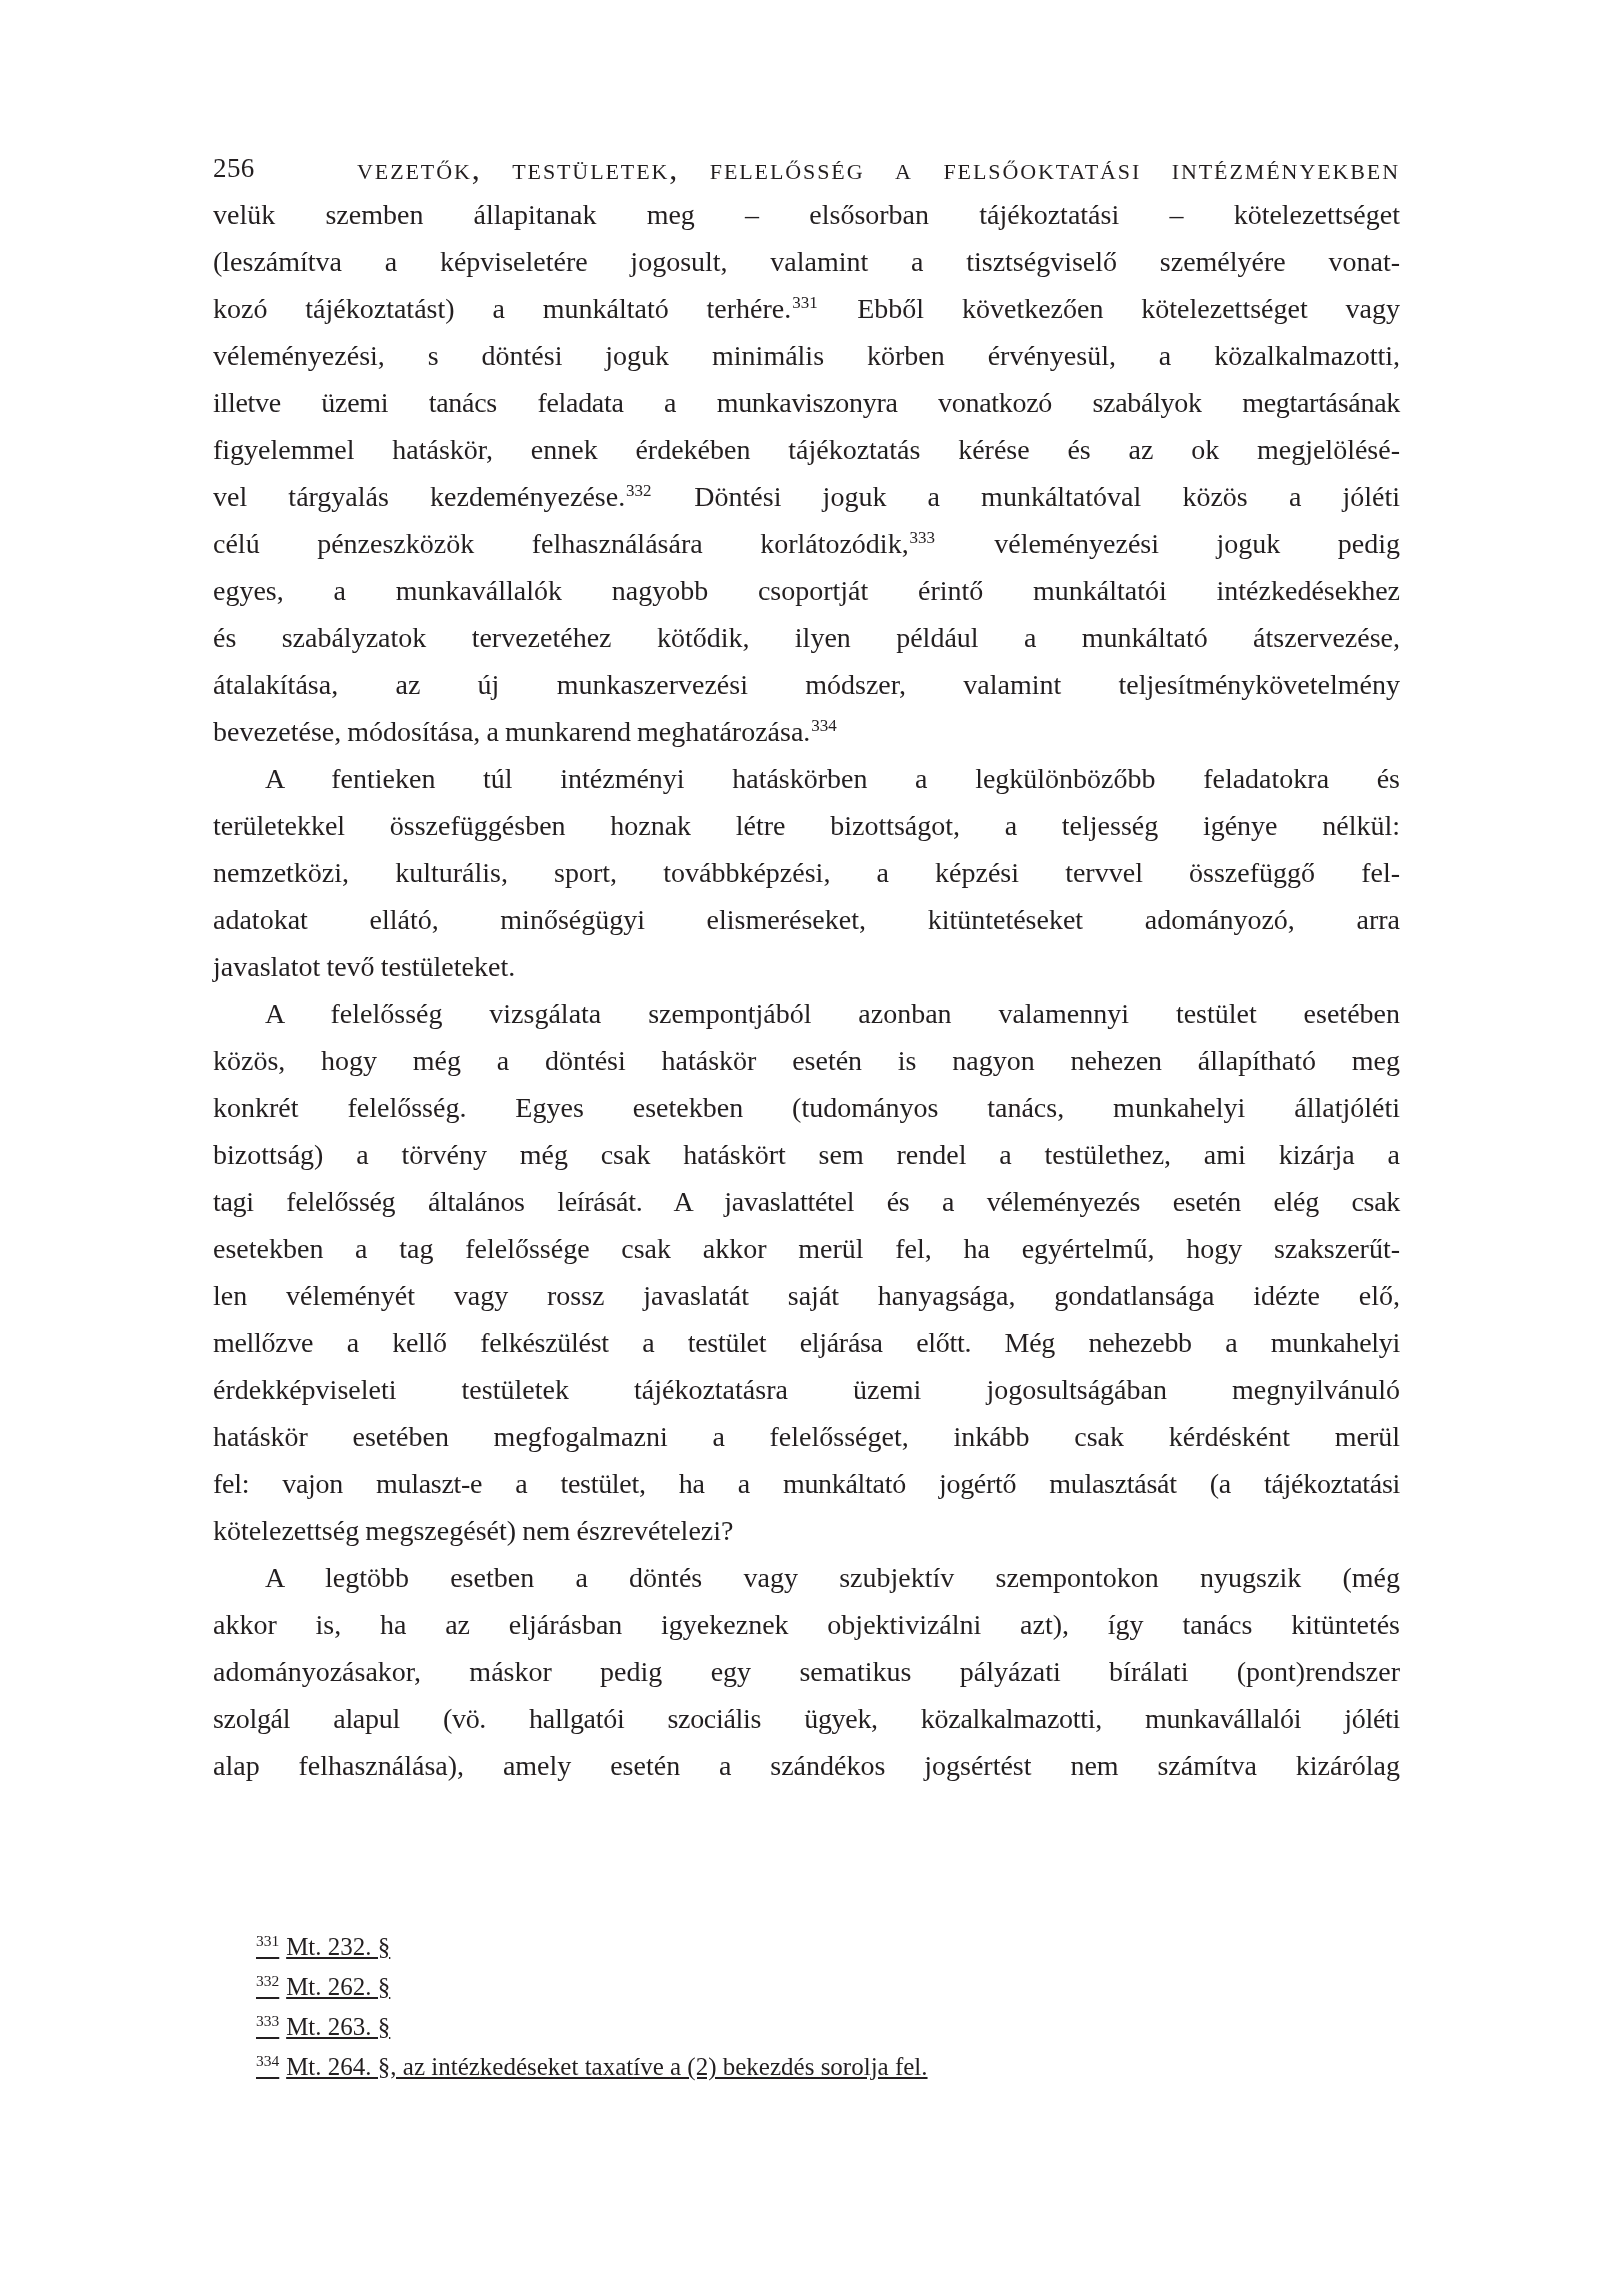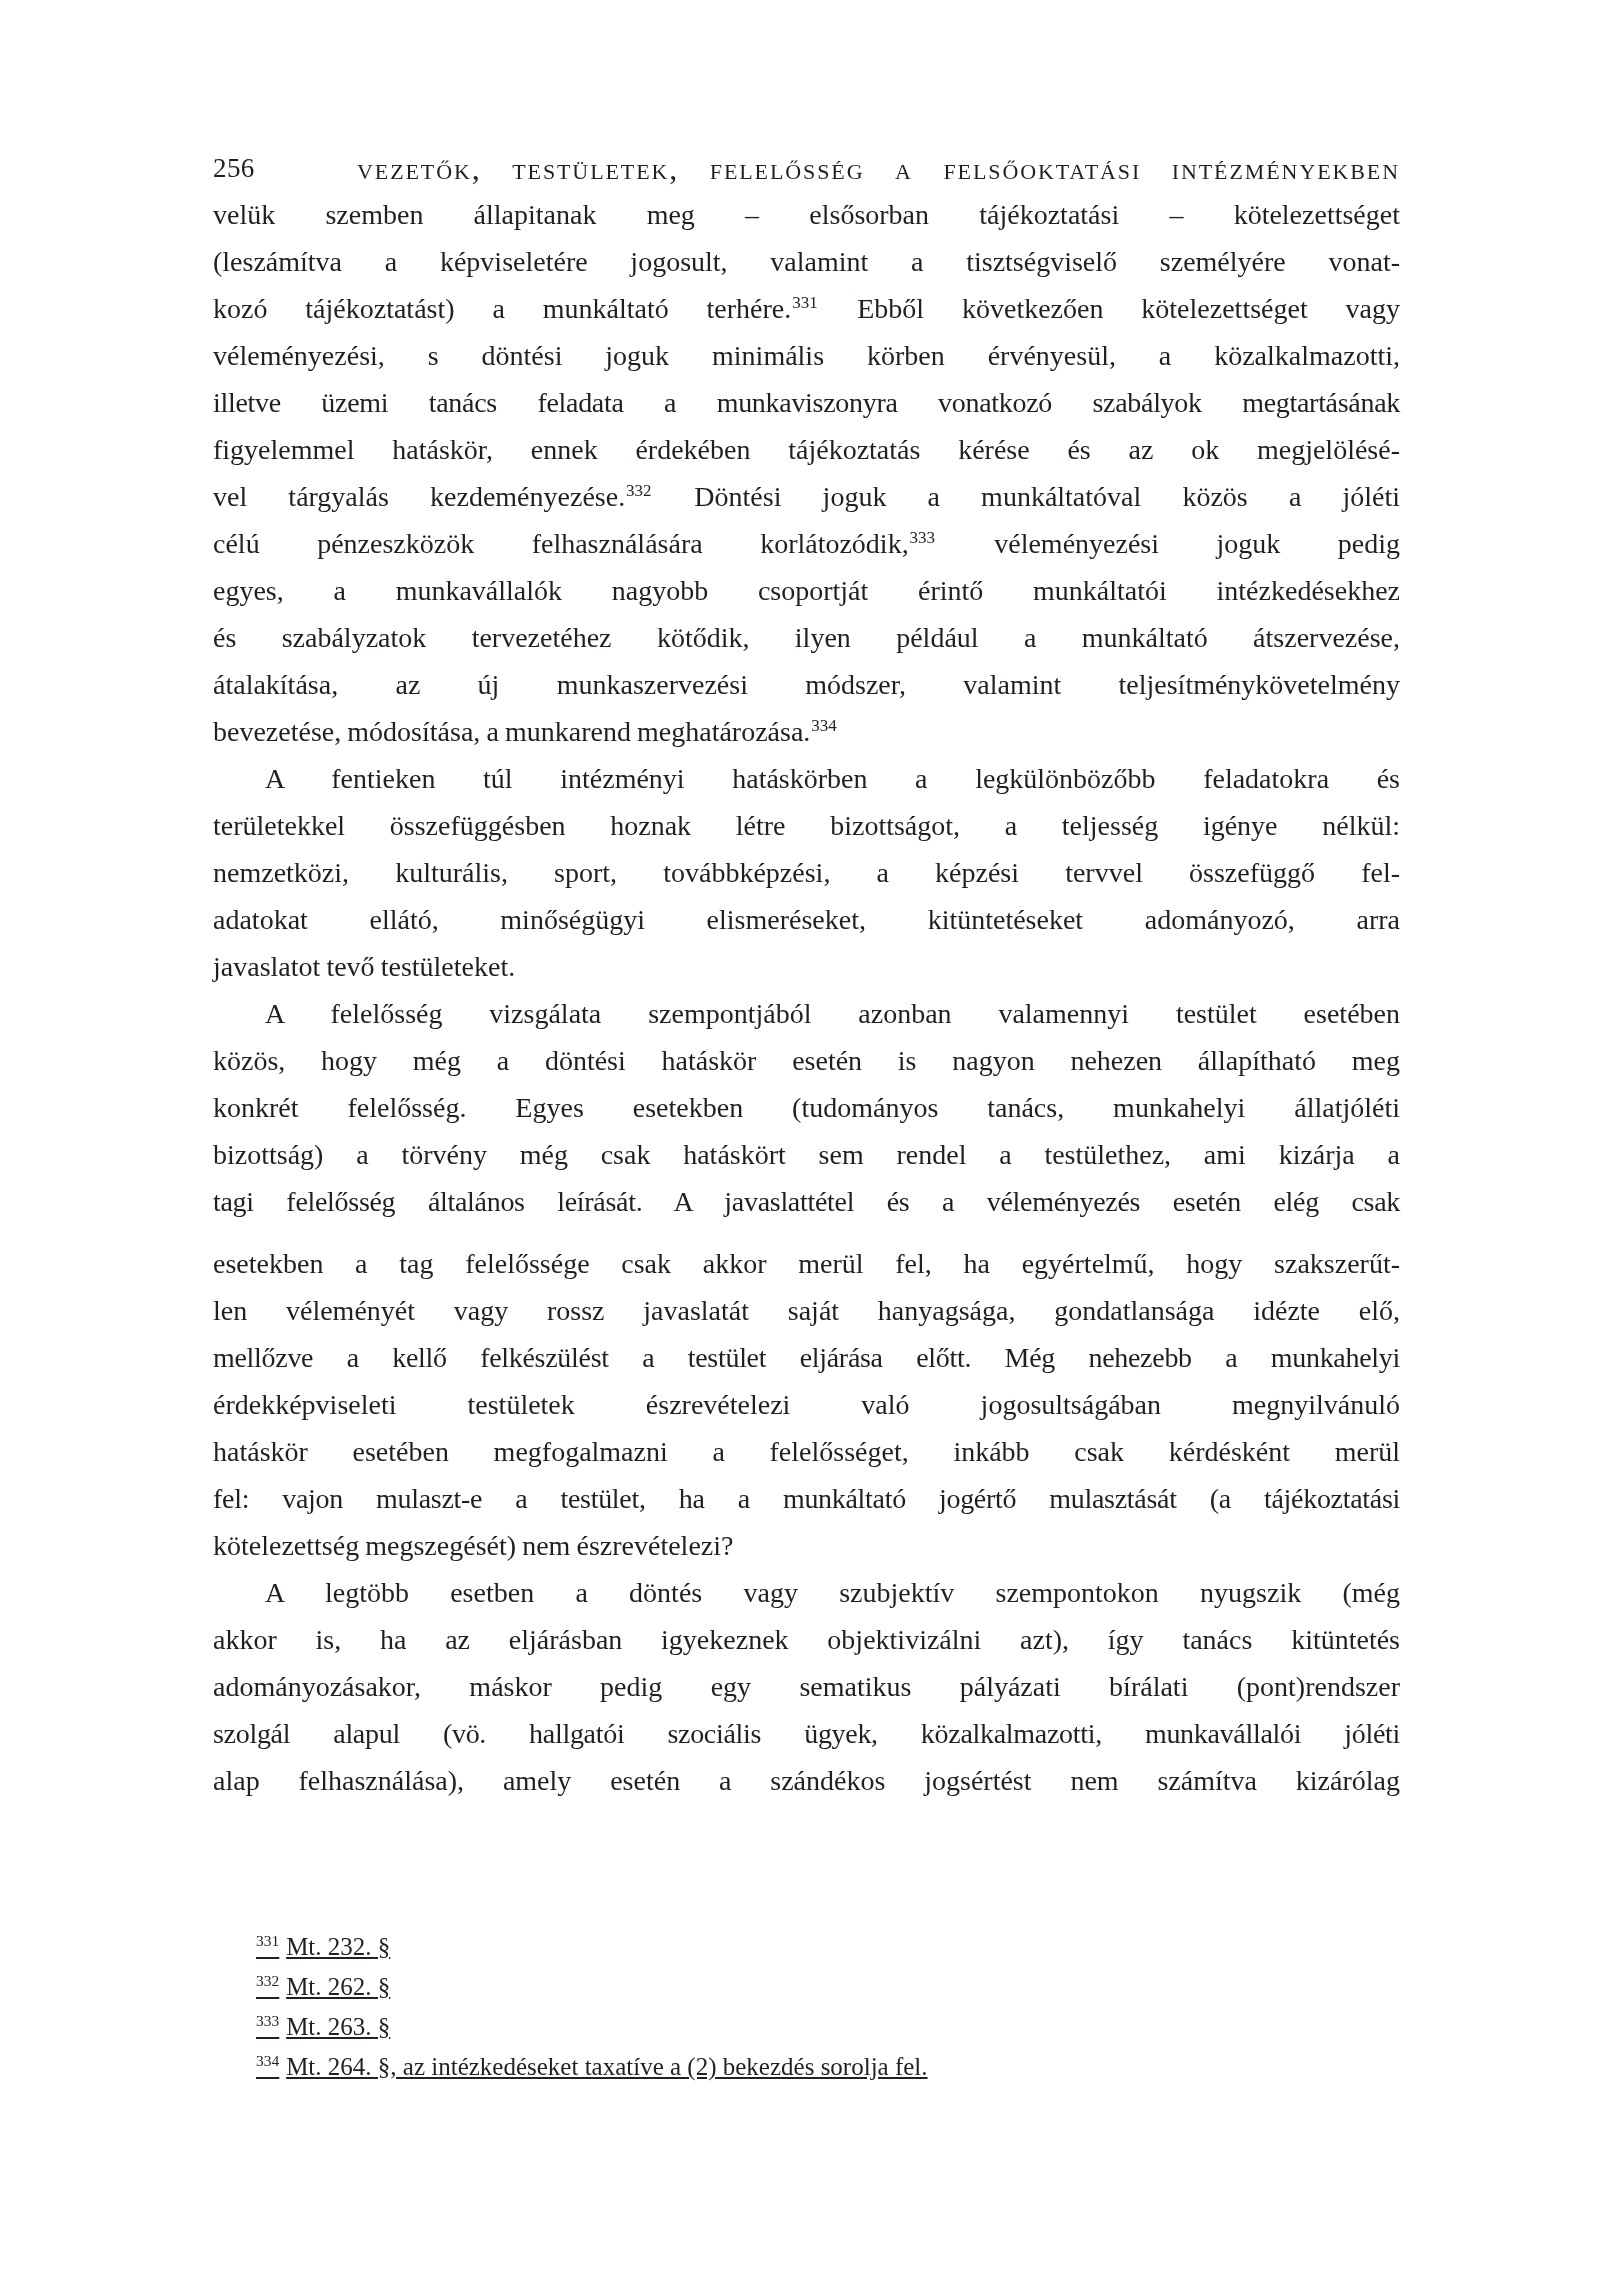--- a/index.html
+++ b/index.html
@@ -138,24 +138,24 @@
       <span class="line" style="white-space: nowrap;">adatokat ellátó, minőségügyi elismeréseket, kitüntetéseket adományozó, arra</span>
       <span class="line last" style="white-space: nowrap;">javaslatot tevő testületeket.</span>
     </div>
 
     <div class="paragraph">
       <span class="line indent" style="white-space: nowrap;">A felelősség vizsgálata szempontjából azonban valamennyi testület esetében</span>
       <span class="line" style="white-space: nowrap;">közös, hogy még a döntési hatáskör esetén is nagyon nehezen állapítható meg</span>
       <span class="line" style="white-space: nowrap;">konkrét felelősség. Egyes esetekben (tudományos tanács, munkahelyi állatjóléti</span>
       <span class="line" style="white-space: nowrap;">bizottság) a törvény még csak hatáskört sem rendel a testülethez, ami kizárja a</span>
       <span class="line tight" style="white-space: nowrap;">tagi felelősség általános leírását. A javaslattétel és a véleményezés esetén elég csak</span>
-      <span class="line" style="white-space: nowrap; margin-top: 15px;">esetekben a tag felelőssége csak akkor merül fel, ha egyértelmű, hogy szakszerűt-</span>
+      <span class="line" style="white-space: nowrap;">esetekben a tag felelőssége csak akkor merül fel, ha egyértelmű, hogy szakszerűt-</span>
       <span class="line" style="white-space: nowrap;">len véleményét vagy rossz javaslatát saját hanyagsága, gondatlansága idézte elő,</span>
       <span class="line tight" style="white-space: nowrap;">mellőzve a kellő felkészülést a testület eljárása előtt. Még nehezebb a munkahelyi</span>
-      <span class="line" style="white-space: nowrap;">érdekképviseleti testületek észrevételezi való jogosultságában megnyilvánuló</span>
+      <span class="line" style="white-space: nowrap;">érdekképviseleti testületek tájékoztatásra üzemi jogosultságában megnyilvánuló</span>
       <span class="line" style="white-space: nowrap;">hatáskör esetében megfogalmazni a felelősséget, inkább csak kérdésként merül</span>
       <span class="line tight" style="white-space: nowrap;">fel: vajon mulaszt-e a testület, ha a munkáltató jogértő mulasztását (a tájékoztatási</span>
       <span class="line last" style="white-space: nowrap;">kötelezettség megszegését) nem észrevételezi?</span>
     </div>
 
     <div class="paragraph">
       <span class="line indent" style="white-space: nowrap;">A legtöbb esetben a döntés vagy szubjektív szempontokon nyugszik (még</span>
       <span class="line" style="white-space: nowrap;">akkor is, ha az eljárásban igyekeznek objektivizálni azt), így tanács kitüntetés</span>
       <span class="line" style="white-space: nowrap;">adományozásakor, máskor pedig egy sematikus pályázati bírálati (pont)rendszer</span>
       <span class="line tight" style="white-space: nowrap;">szolgál alapul (vö. hallgatói szociális ügyek, közalkalmazotti, munkavállalói jóléti</span>

